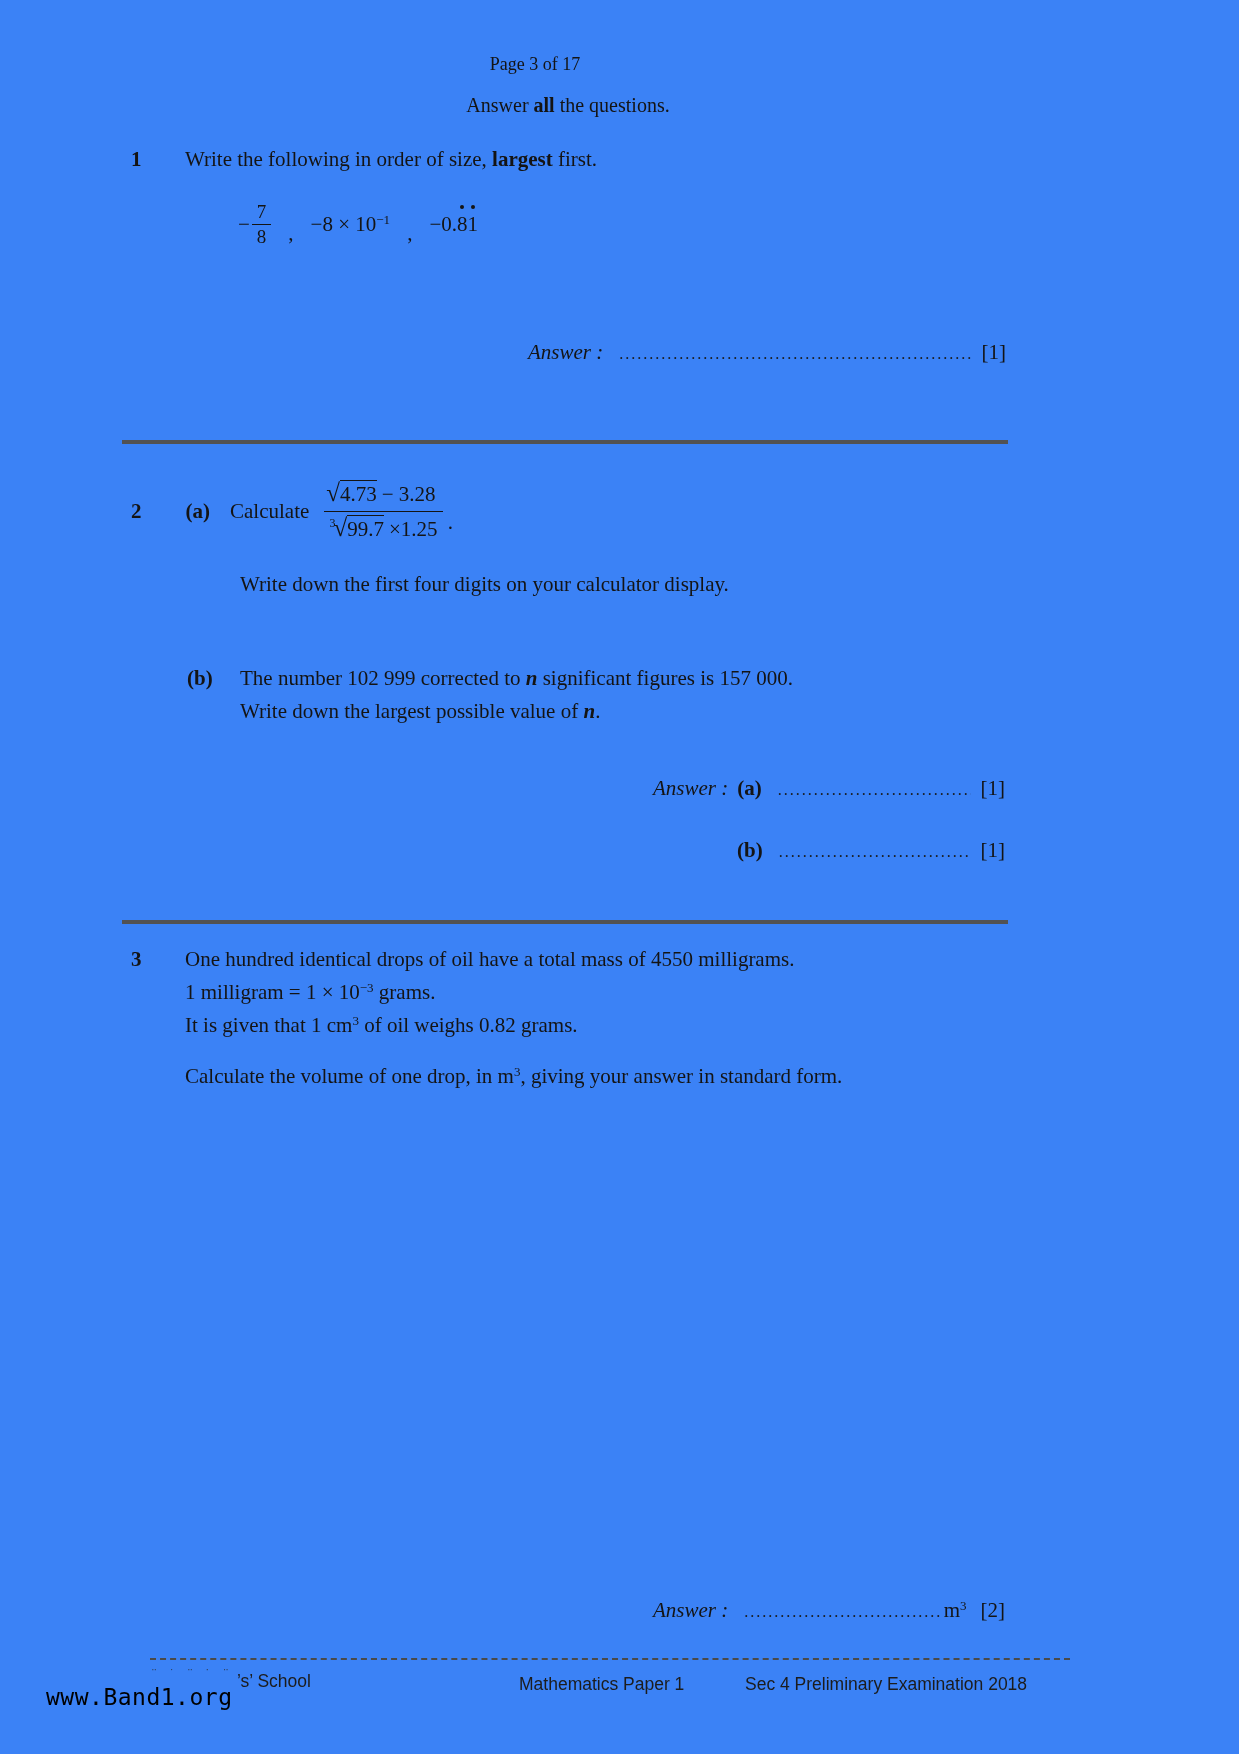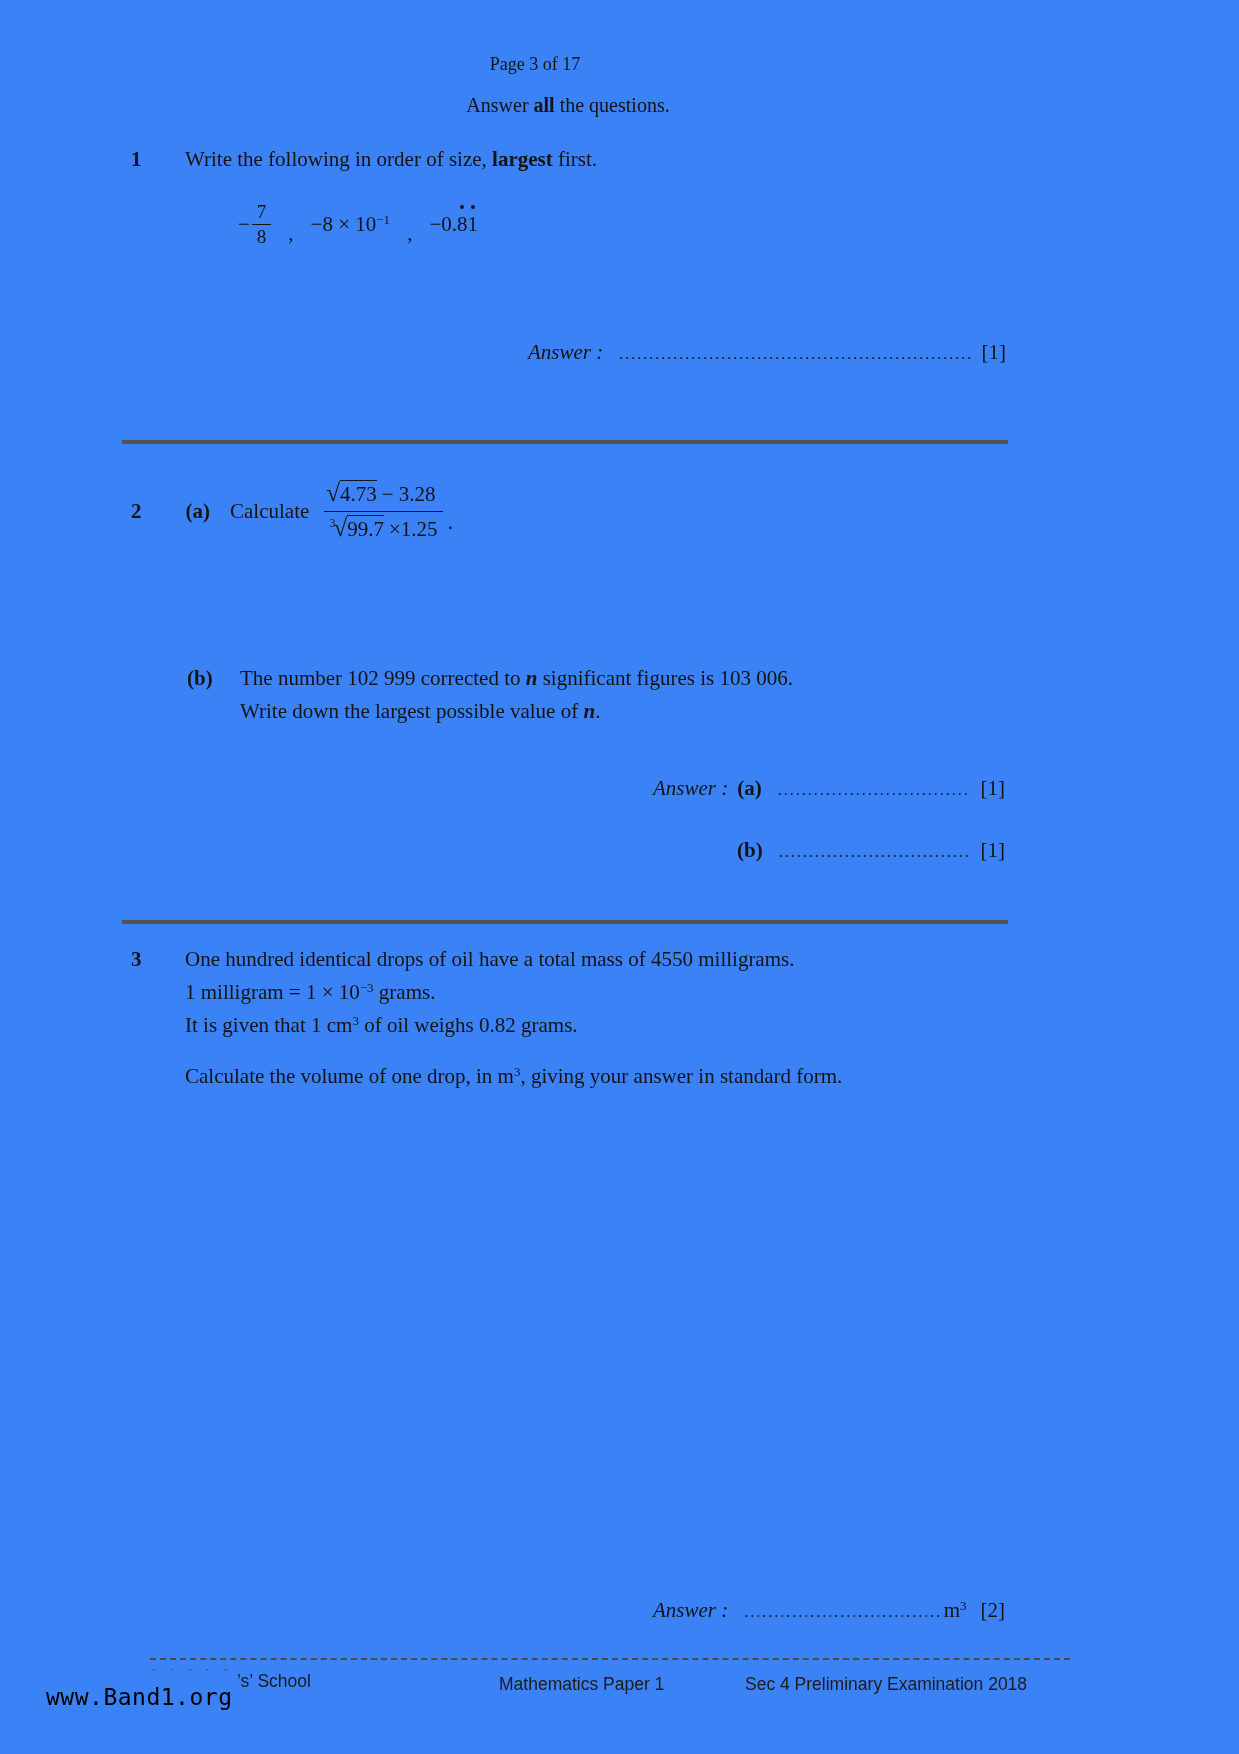--- a/index.html
+++ b/index.html
@@ -113,25 +113,26 @@
       <span class="bbot">
         <span class="rootidx">3</span>
           <span class="radsign">√</span>
           <span class="vinc">99.7</span>
           <span class="mrest">×1.25</span>
       </span>
     </span>
     <span class="fsdot">.</span>
   </div>
 
+  <div class="abs t" style="left:240px; top:571px;">Write down the first four digits on your calculator display.</div>
 
   <div class="abs t b" style="left:187px; top:665px;">(b)</div>
 
   <div class="abs t" style="left:240px; top:665px;">
-    <span>The number 102 999 corrected to </span><span class="bi">n</span><span> significant figures is 103 006.</span>
+    <span>The number 102 999 corrected to </span><span class="bi">n</span><span> significant figures is 157 000.</span>
   </div>
 
   <div class="abs t" style="left:240px; top:698px;">
     <span>Write down the largest possible value of </span><span class="bi">n</span><span>.</span>
   </div>
 
   <div class="abs answer-row" style="left:653px; top:776px; width:352px;">
     <span class="i lbl">Answer :</span>
     <span class="b lbl" style="margin-left:9px;">(a)</span>
     <span class="dots">................................................</span>
@@ -168,19 +169,19 @@
     <span class="unit"><span>m</span><sup class="exp">3</sup></span>
     <span class="marks">[2]</span>
   </div>
 
   <div class="footer-line"></div>
 
   <div class="abs obscured" style="left:152px; top:1666px;">¨ ˙ ¨ ˙ ¨</div>
 
   <div class="abs footer-text" style="left:237px; top:1671px;">’s’ School</div>
 
-  <div class="abs footer-text" style="left:499px; top:1674px;">Mathematics Paper 1</div>
+  <div class="abs footer-text" style="left:519px; top:1674px;">Mathematics Paper 1</div>
 
   <div class="abs footer-text" style="left:745px; top:1674px;">Sec 4 Preliminary Examination 2018</div>
 
   <div class="abs watermark" style="left:46px; top:1684px;">www.Band1.org</div>
 
 </div>
 
 </body></html>

